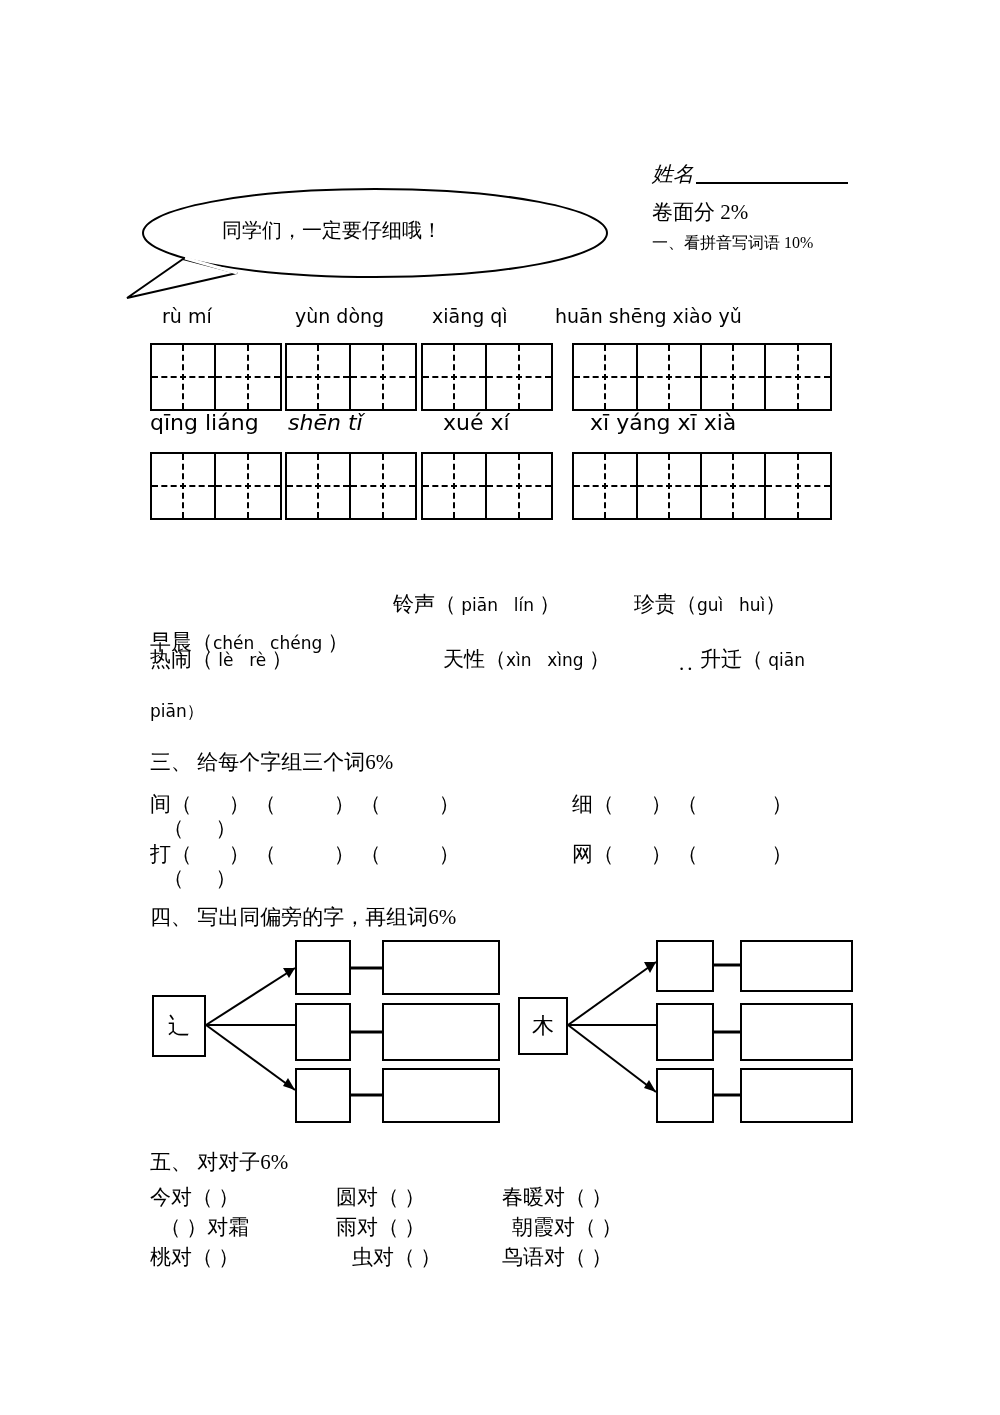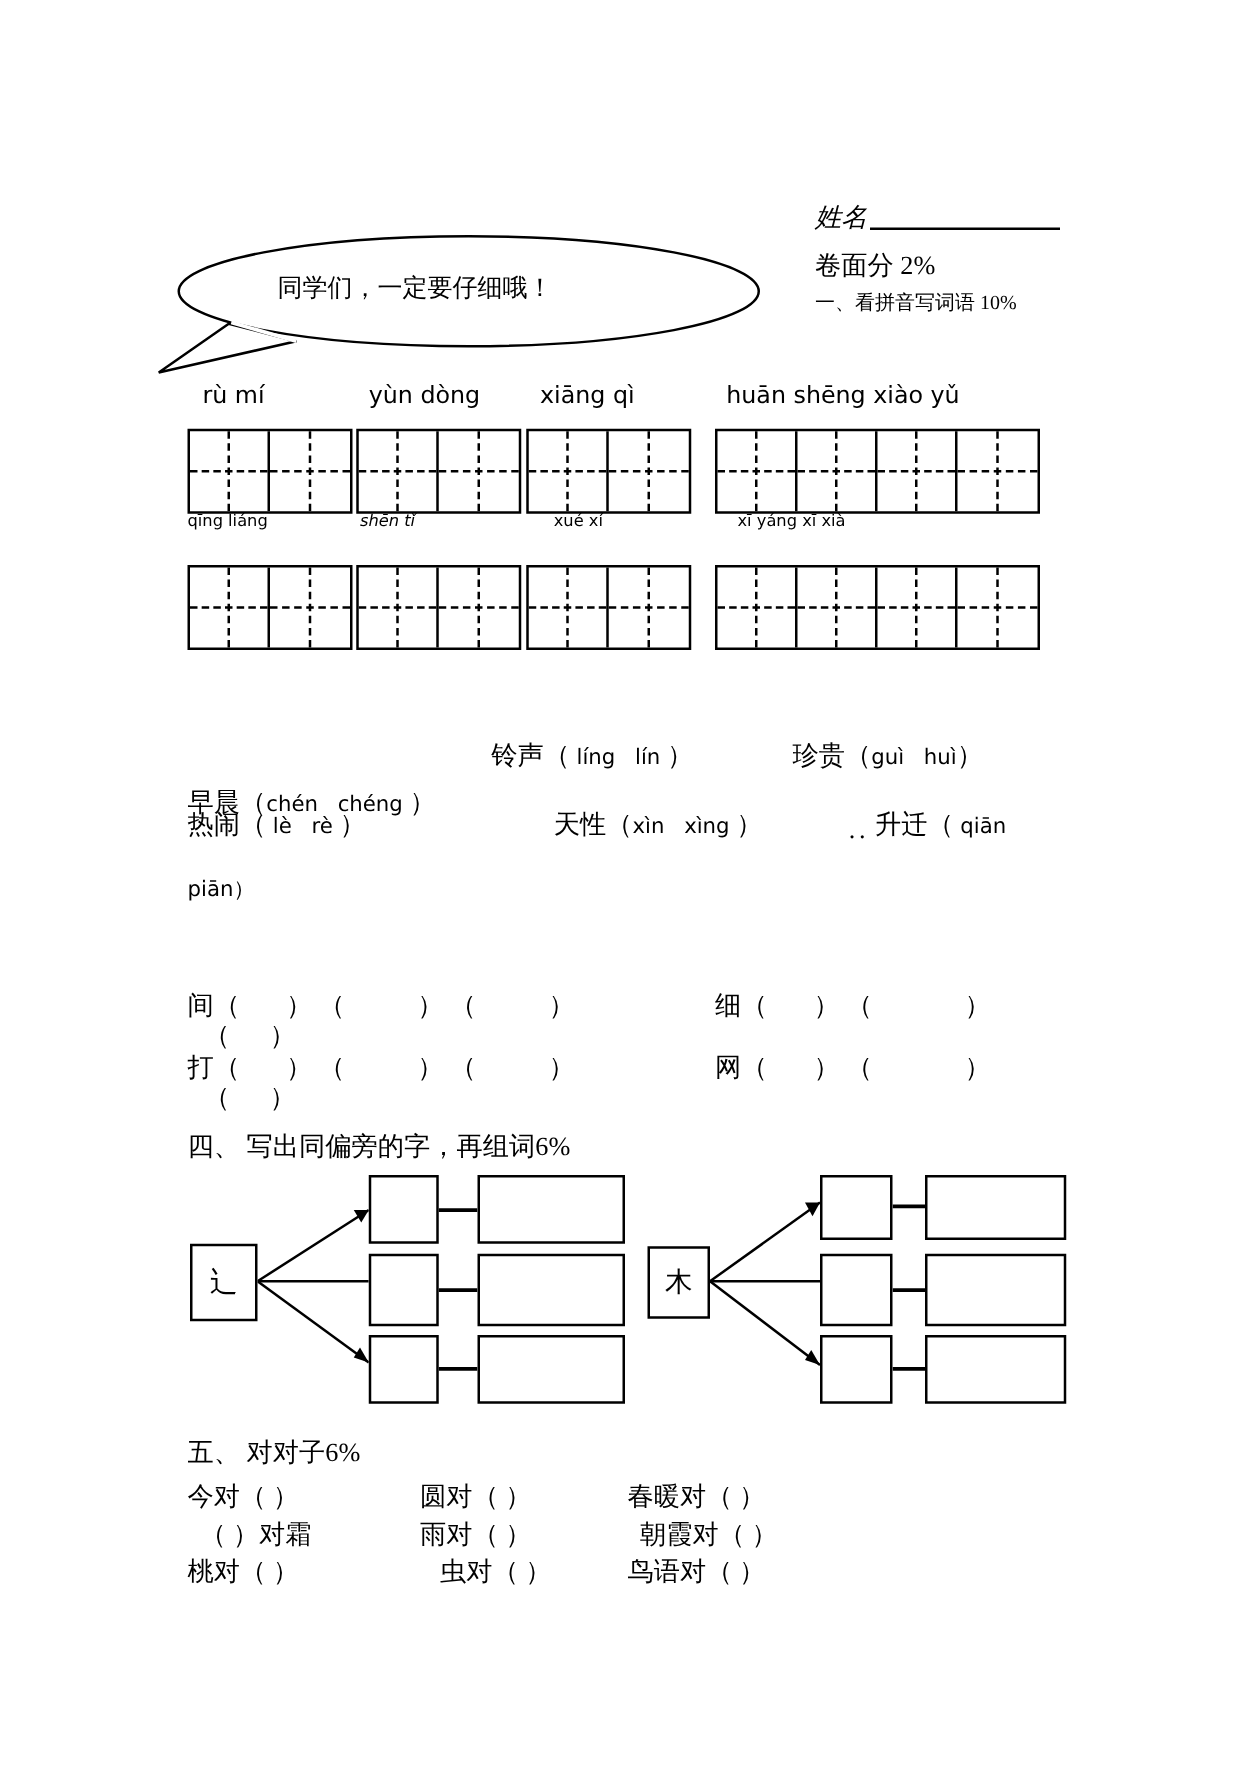--- a/index.html
+++ b/index.html
@@ -99,21 +99,21 @@
     content: "";
     position: absolute;
     top: 50%; left: 0; right: 0;
     border-top: 2px dashed #000;
     transform: translateY(-1px);
   }
 
   .pin-under {
     position: absolute;
     font-family: "DejaVu Sans", sans-serif;
-    font-size: 13px;
+    font-size: 22px;
     white-space: nowrap;
   }
 
   
   .sec-head {
     position: absolute;
     font-size: 21px;
     white-space: nowrap;
   }
   .body-line {
@@ -171,21 +171,21 @@
       <ellipse cx="250" cy="48" rx="232" ry="44" fill="#fff" stroke="#000" stroke-width="2"></ellipse>
       <path d="M 58 74 L 2 113 L 112 88 Z" fill="#fff" stroke="#000" stroke-width="2"></path>
       <path d="M 60 73 L 112 88" fill="none" stroke="#fff" stroke-width="3"></path>
     </svg>
   </div>
   <div class="bubble-text">同学们，一定要仔细哦！</div>
 
   <div class="pin-row" style="top:305px; left:162px;">rù  mí</div>
   <div class="pin-row" style="top:305px; left:295px;">yùn dòng</div>
   <div class="pin-row" style="top:305px; left:432px;">xiāng  qì</div>
-  <div class="pin-row" style="top:305px; left:581px;">huān shēng xiào yǔ</div>
+  <div class="pin-row" style="top:305px; left:555px;">huān shēng xiào yǔ</div>
 
   <div class="tian" style="top:343px; left:150px;">
     <div class="cell"></div>
     <div class="cell"></div>
   </div>
   <div class="tian" style="top:343px; left:285px;">
     <div class="cell"></div>
     <div class="cell"></div>
   </div>
   <div class="tian" style="top:343px; left:421px;">
@@ -221,39 +221,40 @@
     <div class="cell"></div>
     <div class="cell"></div>
     <div class="cell"></div>
   </div>
 
 
   <div class="body-line" style="top:590px; left:150px;margin-top:38px;">
     <span>早晨</span><span>（</span><span class="py">chén</span>&nbsp;&nbsp;&nbsp;<span class="py">chéng</span>&nbsp;<span>）</span>
   </div>
   <div class="body-line" style="top:590px; left:393px;">
-    <span>铃声</span><span>（</span>&nbsp;<span class="py">líng</span>&nbsp;&nbsp;&nbsp;<span class="py">lín</span>&nbsp;<span>）</span>
+    <span>铃声</span><span>（</span>&nbsp;<span class="py">piān</span>&nbsp;&nbsp;&nbsp;<span class="py">lín</span>&nbsp;<span>）</span>
   </div>
   <div class="body-line" style="top:590px; left:634px;">
     <span>珍贵</span><span>（</span><span class="py">guì</span>&nbsp;&nbsp;&nbsp;<span class="py">huì</span><span>）</span>
   </div>
 
   <div class="body-line" style="top:645px; left:150px;">
     <span>热闹</span><span>（</span>&nbsp;<span class="py">lè</span>&nbsp;&nbsp;&nbsp;<span class="py">rè</span>&nbsp;<span>）</span>
   </div>
   <div class="body-line" style="top:645px; left:443px;">
     <span>天性</span><span>（</span><span class="py">xìn</span>&nbsp;&nbsp;&nbsp;<span class="py">xìng</span>&nbsp;<span>）</span>
   </div>
   <div class="dots" style="top:651px; left:679px;">..</div>
   <div class="body-line" style="top:645px; left:700px;">
     <span>升迁</span><span>（</span>&nbsp;<span class="py">qiān</span>
   </div>
 
   <div class="body-line py" style="top:700px; left:150px; font-size:17px;">piān）</div>
 
+  <div class="sec-head" style="top:748px; left:150px;">三、 给每个字组三个词6%</div>
 
   <div class="body-line" style="top:790px; left:150px;">
     <span>间</span><span>（</span>&nbsp;&nbsp;&nbsp;&nbsp;&nbsp;&nbsp;&nbsp;<span>）</span>&nbsp;<span>（</span>&nbsp;&nbsp;&nbsp;&nbsp;&nbsp;&nbsp;&nbsp;&nbsp;&nbsp;&nbsp;&nbsp;<span>）</span>&nbsp;<span>（</span>&nbsp;&nbsp;&nbsp;&nbsp;&nbsp;&nbsp;&nbsp;&nbsp;&nbsp;&nbsp;&nbsp;<span>）</span>
   </div>
   <div class="body-line" style="top:790px; left:572px;">
     <span>细</span><span>（</span>&nbsp;&nbsp;&nbsp;&nbsp;&nbsp;&nbsp;&nbsp;<span>）</span>&nbsp;<span>（</span>&nbsp;&nbsp;&nbsp;&nbsp;&nbsp;&nbsp;&nbsp;&nbsp;&nbsp;&nbsp;&nbsp;&nbsp;&nbsp;&nbsp;<span>）</span>
   </div>
   <div class="body-line" style="top:814px; left:163px;">
     <span>（</span>&nbsp;&nbsp;&nbsp;&nbsp;&nbsp;&nbsp;<span>）</span>
   </div>

